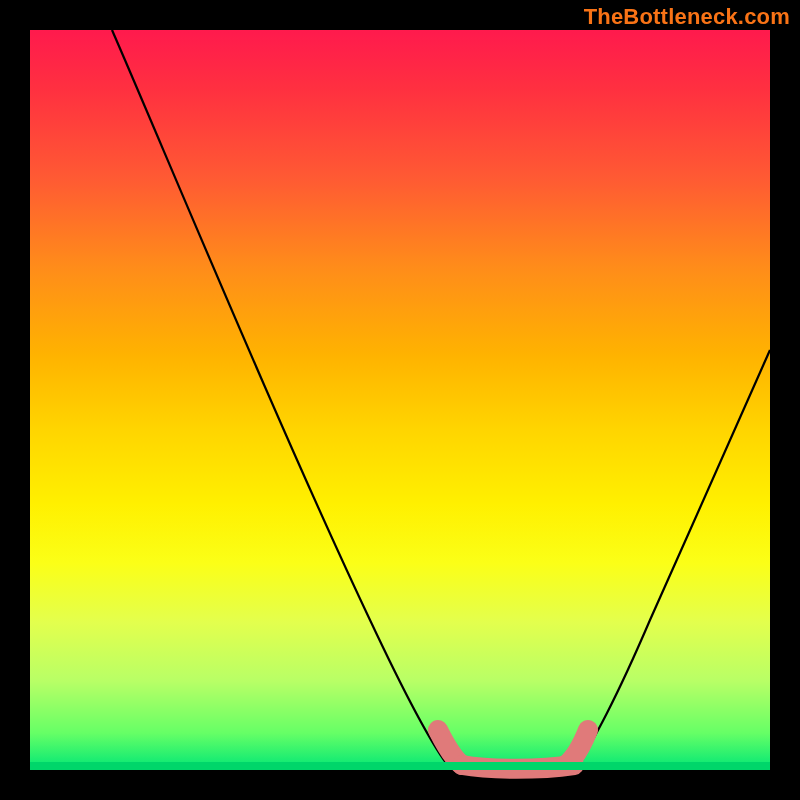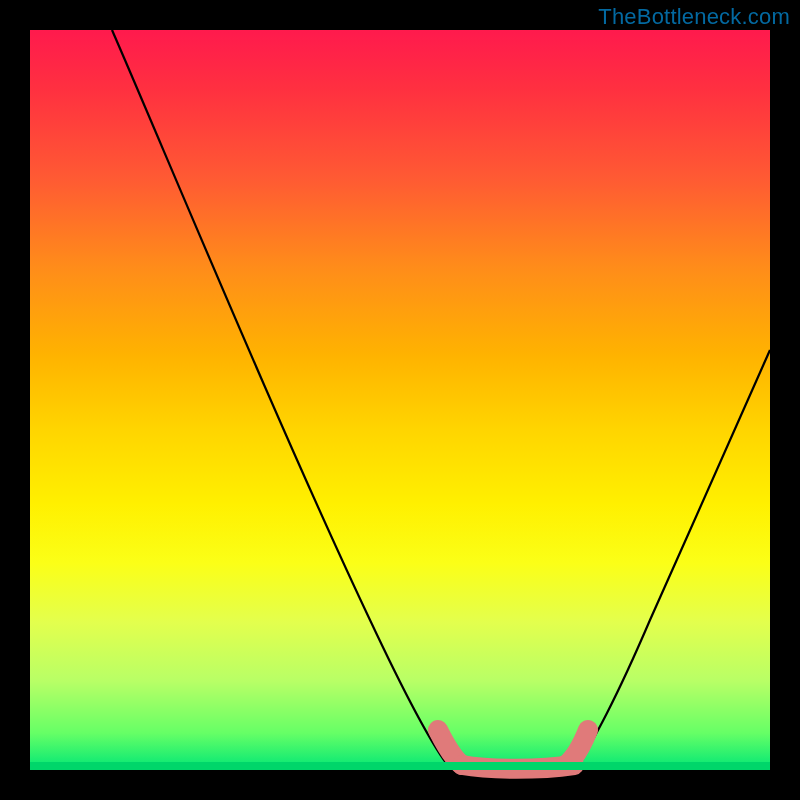--- a/index.html
+++ b/index.html
@@ -46,23 +46,23 @@
     top: 30px;
     left: 30px;
     width: 740px;
     height: 740px;
     overflow: visible;
   }
   .watermark {
     position: absolute;
     top: 4px;
     right: 10px;
-    color: #0369a1;
+    color: #f97316;
     font-size: 22px;
-    font-weight: 400;
+    font-weight: 700;
     letter-spacing: 0.2px;
   }
 </style>
 </head>
 <body>
 
 <div class="frame">
 
   <div class="plot-area"></div>
 

